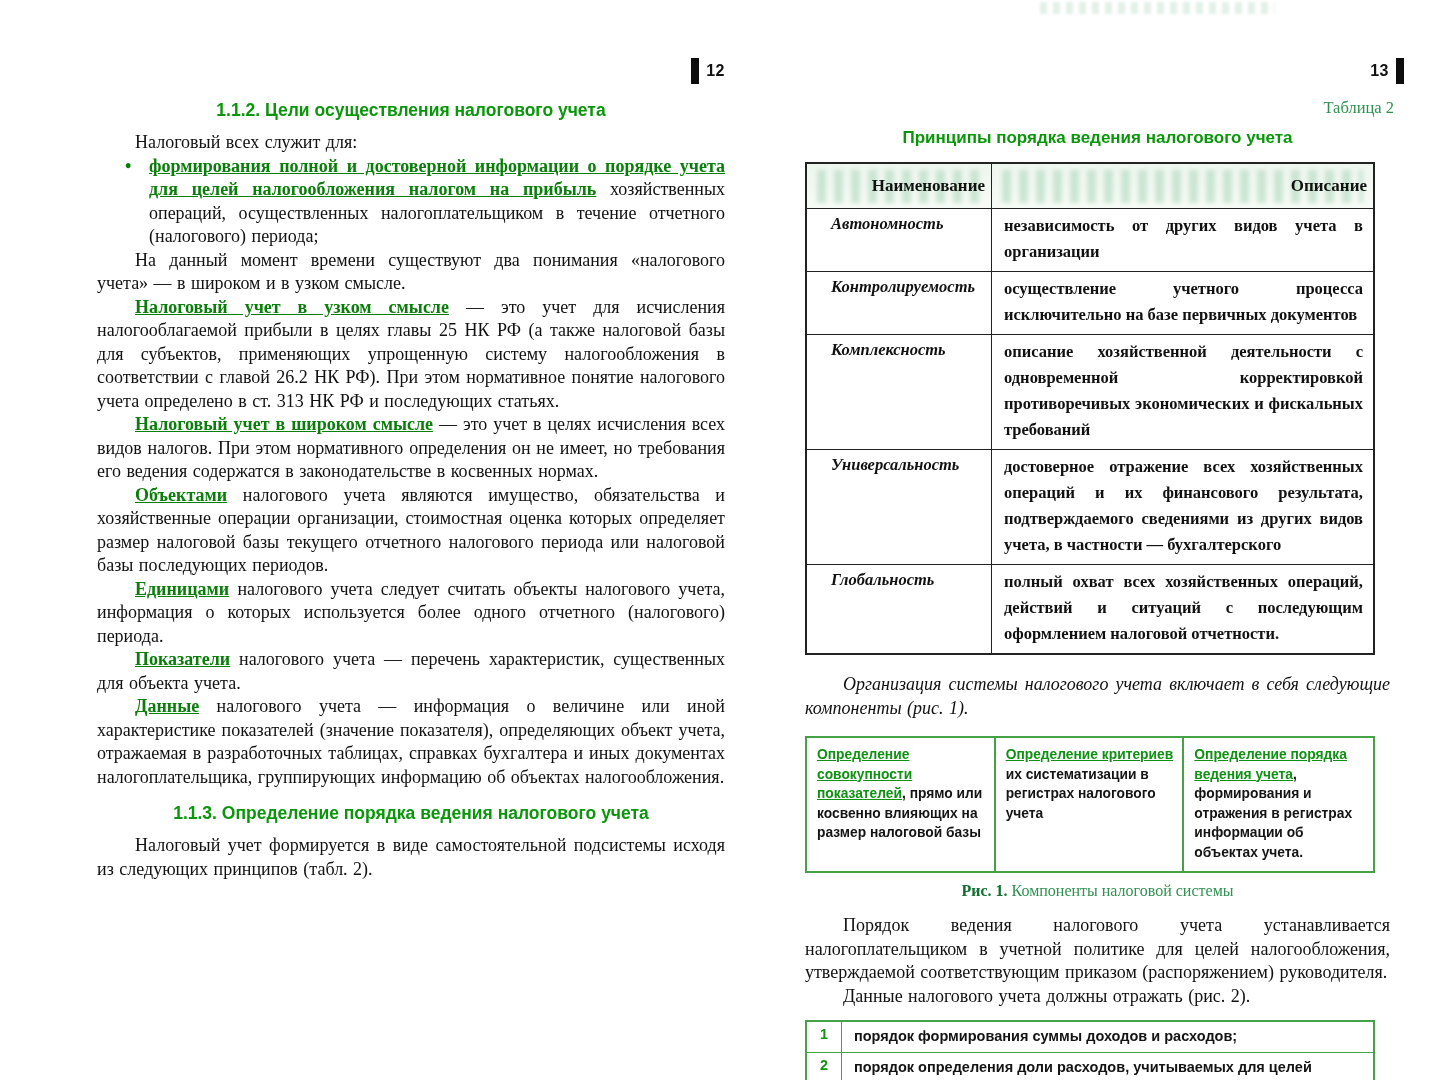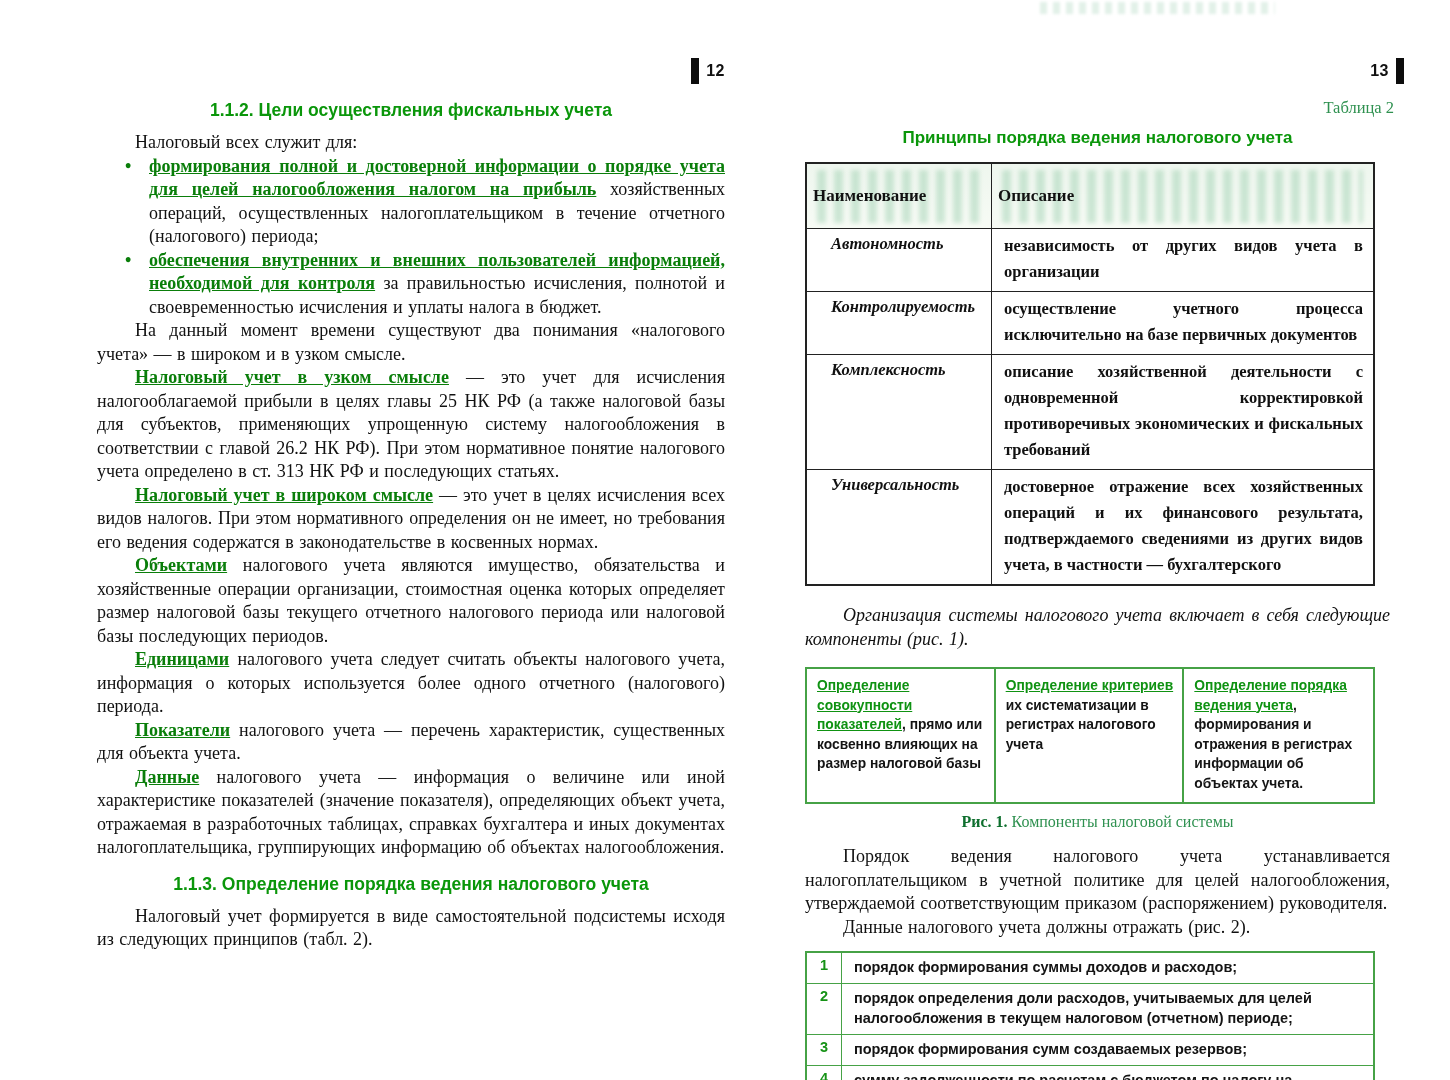--- a/index.html
+++ b/index.html
@@ -41,22 +41,22 @@
     color:#0a7e0a;font-weight:bold;
   }
   ul.bullets li .g{color:#0a7e0a;font-weight:bold;}
 
   
   .tbl-label{margin-top:14px;text-align:right;font-size:16.5px;color:#2f9150;margin-right:-4px;}
   .tbl-title{margin-top:10px;text-align:center;font:bold 17px "Liberation Sans",sans-serif;color:#0a960a;}
   table.t2{margin-top:14px;width:570px;border-collapse:collapse;border:2px solid #222;}
   table.t2 th,table.t2 td{border:1.6px solid #222;vertical-align:top;font-weight:bold;}
   table.t2 th{
-    position:relative;font:bold 17px "Liberation Serif",serif;text-align:left;
-    padding:22px 6px;background:linear-gradient(180deg,#eef6ee,#f7fbf5);
+    position:relative;font:bold 17px "Liberation Serif",serif;text-align:right;
+    padding:12px 6px;background:linear-gradient(180deg,#eef6ee,#f7fbf5);
   }
   table.t2 th .hd{position:relative;z-index:1;}
   table.t2 th .ghost{
     position:absolute;inset:6px 10px 5px 10px;z-index:0;border-radius:2px;
     background:repeating-linear-gradient(90deg,rgba(110,185,140,.30) 0 9px,rgba(255,255,255,0) 9px 17px);
     filter:blur(2px);
   }
   table.t2 td.name{width:152px;font:bold italic 16.5px "Liberation Serif",serif;padding:5px 8px 6px 24px;}
   table.t2 td.desc{font-size:16.5px;line-height:26px;text-align:justify;padding:4px 10px 6px 12px;}
 
@@ -107,31 +107,28 @@
 
 <div class="top-ghost"></div>
 
 <div class="page left">
 
   <div class="pagemark">
     <span class="bar"></span>
     <span class="num">12</span>
   </div>
 
-  <h2 class="sec-h">1.1.2. Цели осуществления фискальных учета</h2>
+  <h2 class="sec-h">1.1.2. Цели осуществления налогового учета</h2>
 
   <div class="bodytext">
     <p class="ind">Налоговый всех служит для:</p>
 
     <ul class="bullets">
       <li>
         <span class="g">формирования полной и достоверной информации о порядке учета для целей налогообложения налогом на прибыль</span><span> хозяйственных операций, осуществленных налогоплательщиком в течение отчетного (налогового) периода;</span>
-      </li>
-      <li>
-        <span class="g">обеспечения внутренних и внешних пользователей информацией, необходимой для контроля</span><span> за правильностью исчисления, полнотой и своевременностью исчисления и уплаты налога в бюджет.</span>
       </li>
     </ul>
 
     <p class="ind"><span>На данный момент времени существуют два понимания «налогового учета» — в широком и в узком смысле.</span></p>
     <p class="ind"><span class="g">Налоговый учет в узком смысле</span><span> — это учет для исчисления налогооблагаемой прибыли в целях главы 25 НК РФ (а также налоговой базы для субъектов, применяющих упрощенную систему налогообложения в соответствии с главой 26.2 НК РФ). При этом нормативное понятие налогового учета определено в ст. 313 НК РФ и последующих статьях.</span></p>
     <p class="ind"><span class="g">Налоговый учет в широком смысле</span><span> — это учет в целях исчисления всех видов налогов. При этом нормативного определения он не имеет, но требования его ведения содержатся в законодательстве в косвенных нормах.</span></p>
     <p class="ind"><span class="g">Объектами</span><span> налогового учета являются имущество, обязательства и хозяйственные операции организации, стоимостная оценка которых определяет размер налоговой базы текущего отчетного налогового периода или налоговой базы последующих периодов.</span></p>
     <p class="ind"><span class="g">Единицами</span><span> налогового учета следует считать объекты налогового учета, информация о которых используется более одного отчетного (налогового) периода.</span></p>
     <p class="ind"><span class="g">Показатели</span><span> налогового учета — перечень характеристик, существенных для объекта учета.</span></p>
     <p class="ind"><span class="g">Данные</span><span> налогового учета — информация о величине или иной характеристике показателей (значение показателя), определяющих объект учета, отражаемая в разработочных таблицах, справках бухгалтера и иных документах налогоплательщика, группирующих информацию об объектах налогообложения.</span></p>
@@ -170,20 +167,24 @@
         <td class="name">Контролируемость</td>
         <td class="desc">осуществление учетного процесса исключительно на базе первичных документов</td>
       </tr>
       <tr>
         <td class="name">Комплексность</td>
         <td class="desc">описание хозяйственной деятельности с одновременной корректировкой противоречивых экономических и фискальных требований</td>
       </tr>
       <tr>
         <td class="name">Универсальность</td>
         <td class="desc">достоверное отражение всех хозяйственных операций и их финансового результата, подтверждаемого сведениями из других видов учета, в частности — бухгалтерского</td>
+      </tr>
+      <tr>
+        <td class="name">Глобальность</td>
+        <td class="desc">полный охват всех хозяйственных операций, действий и ситуаций с последующим оформлением налоговой отчетности.</td>
       </tr>
     </tbody>
   </table>
 
   <p class="rp ind mt18">Организация системы налогового учета включает в себя следующие компоненты (рис. 1).</p>
 
   <div class="fig1">
     <div class="cell">
       <span class="g">Определение совокупности показателей</span><span>, прямо или косвенно влияющих на размер налоговой базы</span>
     </div>

